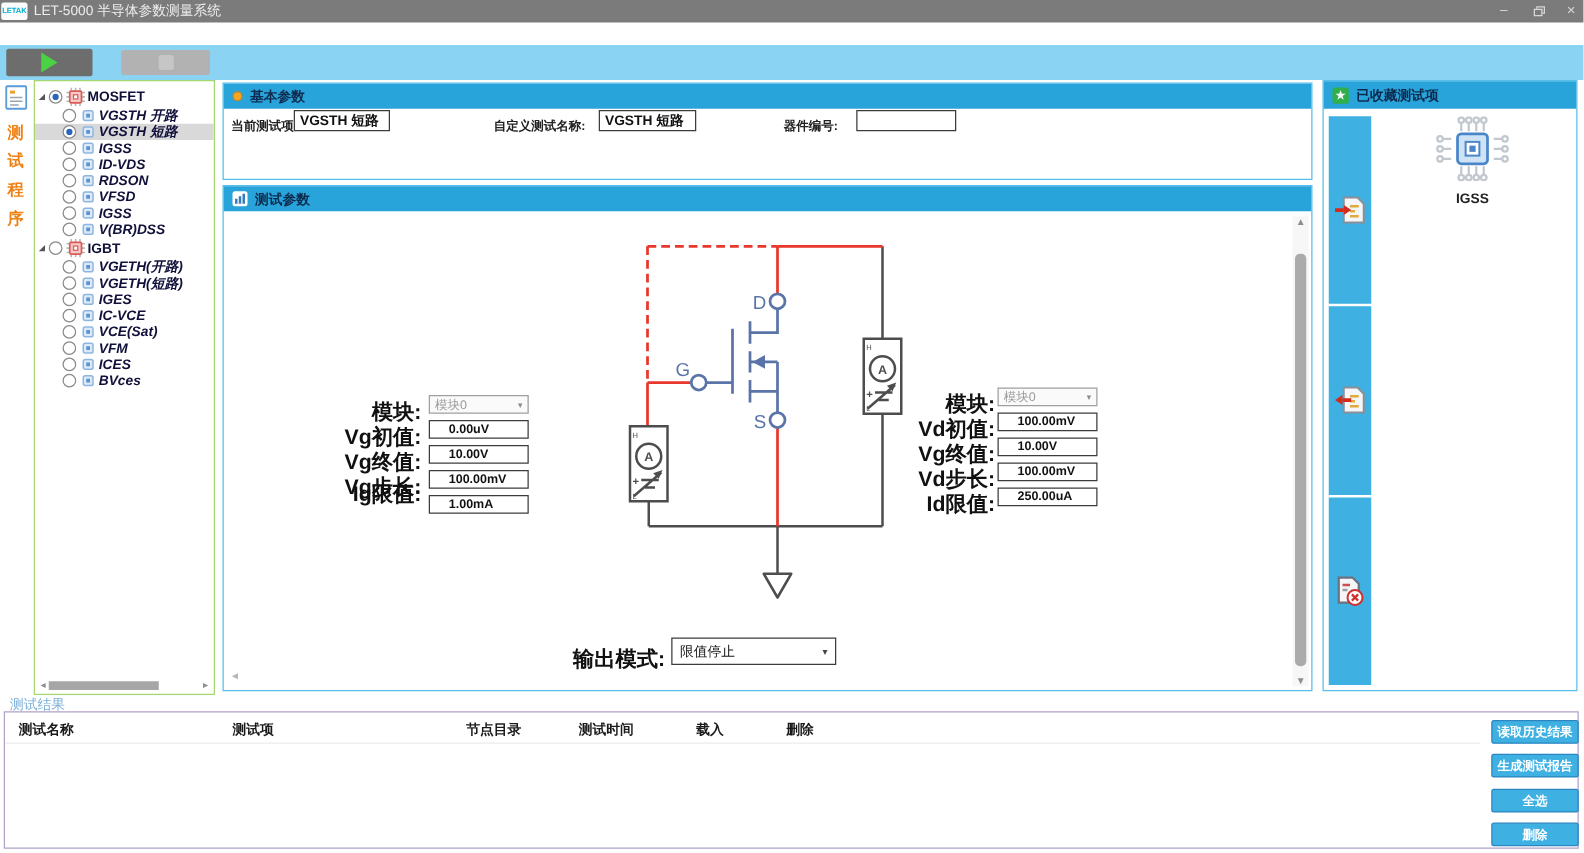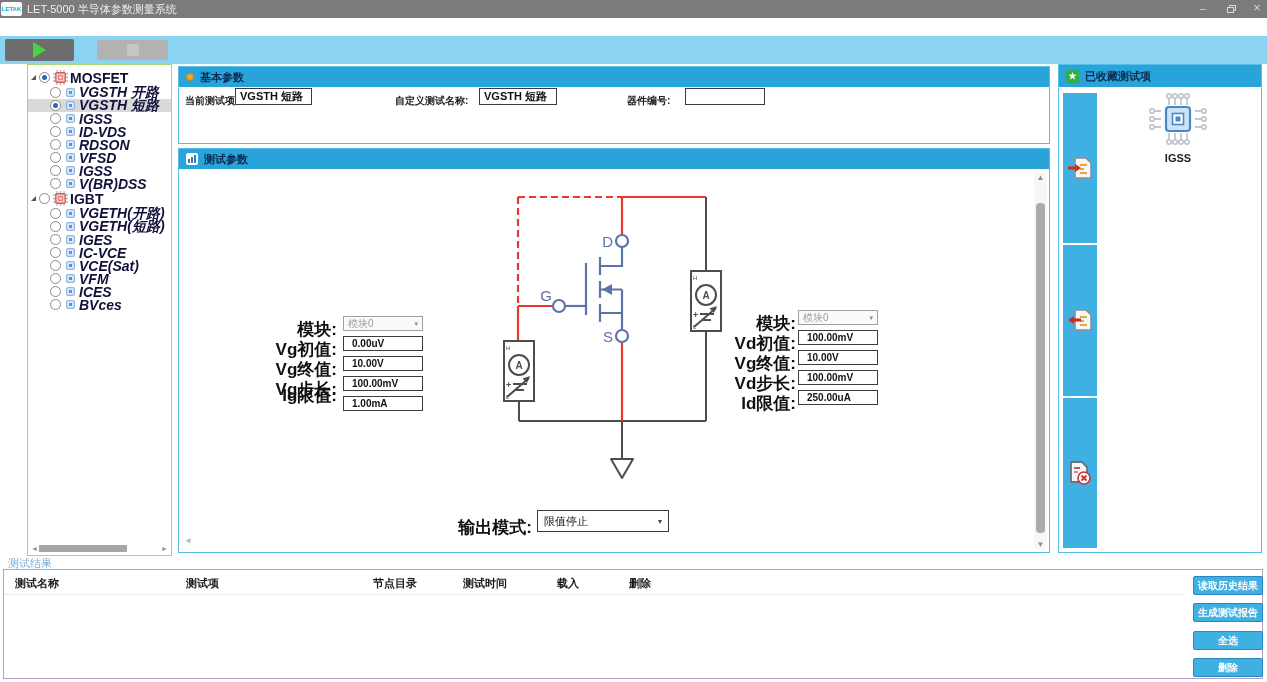--- a/index.html
+++ b/index.html
@@ -25,21 +25,21 @@
   .btn-stop { position:absolute; left:97px; top:4px; width:71px; height:20px; background:#b2b2b2; border-radius:2px; display:flex; align-items:center; justify-content:center; }
   .stop-sq { width:12px; height:12px; background:#c6c6c6; border-radius:2px; }
 
   
   .side-tab { position:absolute; left:0; top:64px; width:27px; height:492px; background:#fff; }
   .tab-icon { position:absolute; left:4px; top:4px; }
   .tab-text { position:absolute; left:6px; top:30px; width:15px; word-break:break-all; font-size:13px; line-height:23px; font-weight:bold; color:#f08114; }
 
   
   .tree-panel { position:absolute; left:27px; top:64px; width:145px; height:492px; border:1px solid #a5d870; background:#fff; padding-top:4px; overflow:hidden; }
-  .trow { display:flex; align-items:center; font-size:14px; font-weight:bold; color:#10103a; white-space:nowrap; }
+  .trow { display:flex; align-items:center; font-size:11px; font-weight:bold; color:#10103a; white-space:nowrap; }
   .trow.parent { height:17px; }
   .trow.child { height:13px; padding-left:22px;font-style:italic; }
   .trow.sel { background:#d9d9d9; }
   .exp { width:0; height:0; border-bottom:5px solid #555; border-left:5px solid transparent; margin:0 3px 0 3px; }
   .radio { width:11px; height:11px; min-width:11px; border:1px solid #8a8a8a; border-radius:50%; background:#fff; position:relative; margin-right:3px; }
   .radio.on::after { content:""; position:absolute; left:2px; top:2px; right:2px; bottom:2px; border-radius:50%; background:#2a66b8; }
   .chipico { width:15px; height:15px; margin-right:2px; }
   .subico { width:11px; height:11px; margin:0 3px 0 1px; }
   .tree-hscroll { position:absolute; left:3px; bottom:2px; width:137px; height:9px; }
   .tree-hscroll .arr { position:absolute; top:0; font-size:7px; color:#8f8f8f; line-height:9px; }
@@ -56,21 +56,21 @@
   .basic-panel { left:178px; top:66px; width:872px; height:78px; }
   .flabel { position:absolute; font-size:10px; font-weight:bold; color:#222; }
   .finput { position:absolute; height:17px; border:1px solid #3c3c3c; font-size:11px; font-weight:bold; color:#111; padding:0 4px; font-family:"Liberation Sans", sans-serif; background:#fff; }
 
   
   .test-panel { left:178px; top:148px; width:872px; height:405px; }
   .chart-ico { width:12px; height:12px; background:#fff; border-radius:2px; position:relative; }
   .chart-ico i { position:absolute; bottom:2px; width:2px; background:#3a7abd; }
   .chart-ico .b1 { left:2px; height:4px; } .chart-ico .b2 { left:5px; height:6px; } .chart-ico .b3 { left:8px; height:8px; }
   .pfield-label { position:absolute; font-size:17px; font-weight:bold; color:#111; text-align:right; }
-  .pinput { position:absolute; width:80px; height:15px; border:1px solid #3c3c3c; font-size:10px; font-weight:bold; color:#111; padding:0 8px; font-family:"Liberation Sans", sans-serif; background:#fff; }
+  .pinput { position:absolute; width:80px; height:15px; border:1px solid #3c3c3c; font-size:10px; font-weight:bold; color:#111; padding:0 15px; font-family:"Liberation Sans", sans-serif; background:#fff; }
   .pselect { position:absolute; width:80px; height:15px; border:1px solid #a0a0a0; background:#fafafa; color:#9a9a9a; font-size:10px; display:flex; align-items:center; justify-content:space-between; padding:0 4px; }
   .pselect .car { font-size:7px; color:#8a8a8a; }
   .out-select { position:absolute; width:132px; height:22px; border:1px solid #3c3c3c; background:#fff; color:#111; font-size:11px; display:flex; align-items:center; justify-content:space-between; padding:0 6px; }
   .out-select .car { font-size:8px; color:#444; }
   .circuit { position:absolute; left:302px; top:37px; width:280px; height:300px; }
   .vscroll { position:absolute; left:855px; top:24px; width:13px; height:376px; background:#f7f7f7; }
   .vscroll .arr { position:absolute; left:0; width:13px; text-align:center; font-size:8px; color:#8f8f8f; }
   .vscroll .arr.u { top:0; } .vscroll .arr.d { bottom:0; }
   .vscroll .thumb { position:absolute; left:2px; top:30px; width:9px; height:330px; background:#ababab; border-radius:4px; }
   .hscroll2 { position:absolute; left:3px; top:386px; width:848px; height:12px; }
@@ -143,20 +143,28 @@
 
   <div class="toolbar">
     <div class="btn-play">
         <div class="play-tri"></div>
       </div>
     <div class="btn-stop">
         <div class="stop-sq"></div>
       </div>
   </div>
 
+  <div class="side-tab">
+    <svg class="tab-icon" width="18" height="20" viewBox="0 0 18 20">
+      <rect x="1" y="1" width="16" height="18" rx="1" fill="#fff" stroke="#5b9bd5" stroke-width="1.5"></rect>
+      <rect x="4" y="4.5" width="4" height="2.4" fill="#f0a030"></rect>
+      <path d="M4,10 H14 M4,13 H14 M4,16 H11" stroke="#9aa5ad" stroke-width="1.2"></path>
+    </svg>
+    <div class="tab-text">测试程序</div>
+  </div>
 
   <div class="tree-panel">
     <div class="trow parent">
       <span class="exp"></span>
       <span class="radio on"></span>
       <svg class="chipico" viewBox="0 0 15 15">
           <use href="#sym-chip"></use>
         </svg>
       <span>MOSFET</span>
     </div>

